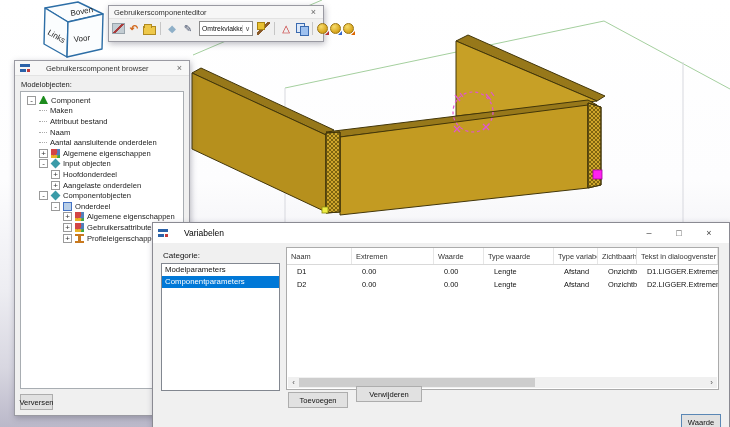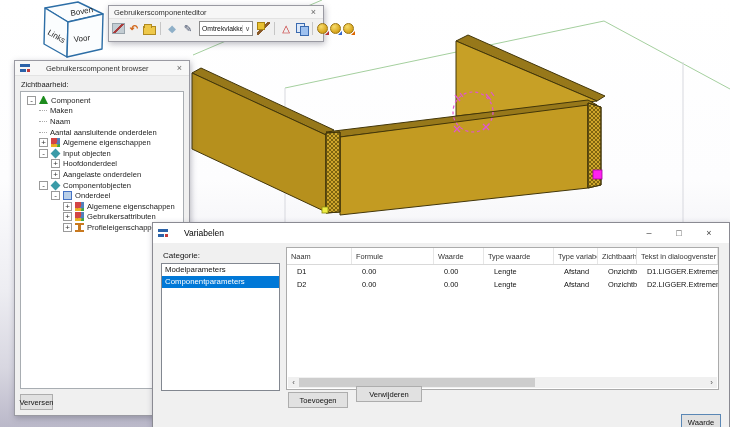--- a/index.html
+++ b/index.html
@@ -188,30 +188,34 @@
       <span class="tbi tb-ball b3"></span>
     </div>
   </div>
 
   <div id="browser" class="win">
     <div class="tbar">
       <span class="winicon"></span>
       <span class="ttl">Gebruikerscomponent browser</span>
       <span class="wx">×</span>
     </div>
-    <div class="objlbl">Zichtbaarheid:</div>
+    <div class="objlbl">Modelobjecten:</div>
     <div class="treebox">
       <div class="trow" style="padding-left:6px">
         <span class="texp">-</span>
         <span class="tico ic-comp"></span>
         <span>Component</span>
       </div>
       <div class="trow" style="padding-left:18px">
         <span class="tdash"></span>
         <span>Maken</span>
+      </div>
+      <div class="trow" style="padding-left:18px">
+        <span class="tdash"></span>
+        <span>Attribuut bestand</span>
       </div>
       <div class="trow" style="padding-left:18px">
         <span class="tdash"></span>
         <span>Naam</span>
       </div>
       <div class="trow" style="padding-left:18px">
         <span class="tdash"></span>
         <span>Aantal aansluitende onderdelen</span>
       </div>
       <div class="trow" style="padding-left:18px">
@@ -274,21 +278,21 @@
 
     <div class="catlbl">Categorie:</div>
     <div class="catlist">
       <div class="citem">Modelparameters</div>
       <div class="citem sel">Componentparameters</div>
     </div>
 
     <div class="tframe">
       <div class="thead">
         <div>Naam</div>
-        <div>Formule</div>
+        <div>Extremen</div>
         <div>Waarde</div>
         <div>Type waarde</div>
         <div>Type variabele</div>
         <div>Zichtbaarheid</div>
         <div>Tekst in dialoogvenster</div>
       </div>
       <div class="trowdata">
         <div>D1</div>
         <div>0.00</div>
         <div>0.00</div>

